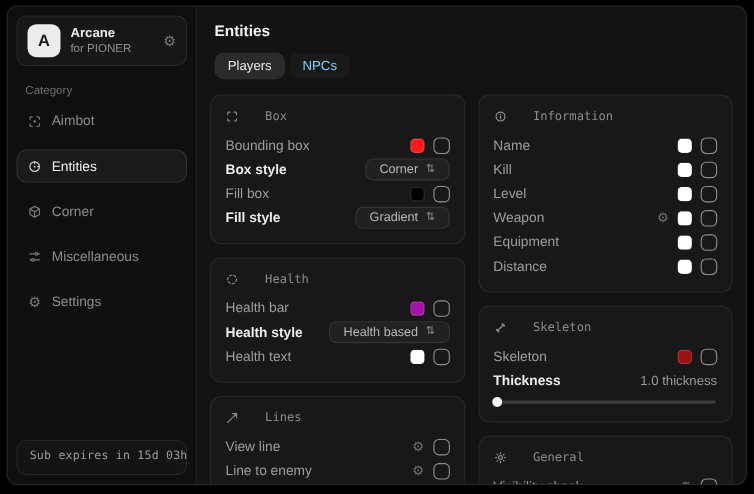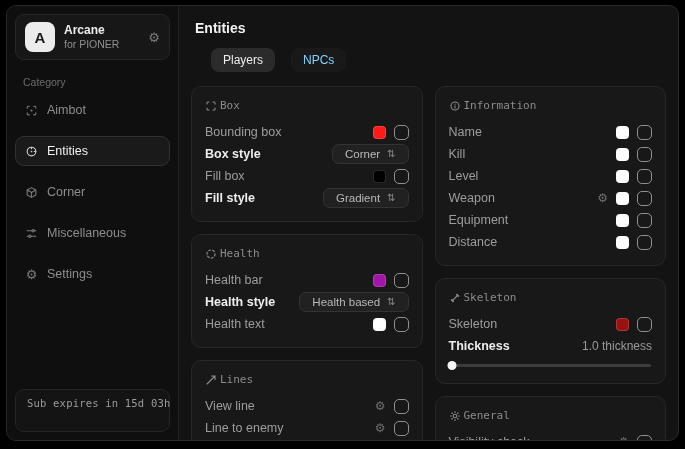--- a/index.html
+++ b/index.html
@@ -42,40 +42,40 @@
   }
   .nav-item.active { background:#1a1a1a; border-color:#313131; color:#f0f0f0; }
   .nav-icon { width:13px; height:13px; display:flex; align-items:center; justify-content:center; opacity:.85; }
   .nav-icon svg { display:block; }
   .gear-glyph { font-size:13px; line-height:1; }
   .sidefoot {
     margin-top:auto; background:#141414; border:1px solid #262626;
     border-radius:9px; padding:7px 11px 8px;
     font-family:"DejaVu Sans Mono", monospace;
   }
-  .sf1 { font-size:10.5px; color:#9b9b9b; letter-spacing:.2px; margin-bottom:14px; white-space:nowrap; }
+  .sf1 { font-size:10.5px; color:#9b9b9b; letter-spacing:.2px; margin-bottom:3px; white-space:nowrap; }
   .sf2 { font-size:10px; color:#878787; font-weight:bold; white-space:nowrap; }
   
   .main { flex:1; padding:12px; box-sizing:border-box; display:flex; flex-direction:column; overflow:hidden; }
   .main-title { font-size:14px; font-weight:bold; color:#f2f2f2; margin:2px 4px 12px; }
-  .tabs { display:flex; gap:16px; margin:0 20px 14px; }
+  .tabs { display:flex; gap:4px; margin:0 4px 14px; }
   .tab {
     font-size:12px; padding:5px 12px; border-radius:8px;
     color:#7dd3fc; background:#191919; border:none; cursor:pointer;
     font-family:"Liberation Sans", sans-serif;
   }
   .tab.active { background:#2b2b2b; color:#ececec; }
   .grid { display:grid; grid-template-columns:1fr 1fr; gap:12px; align-items:start; }
   .col { display:flex; flex-direction:column; gap:12px; }
   .card {
     background:#181818; border:1px solid #272727; border-radius:10px;
     padding:10px 13px 12px;
   }
   .card-head {
-    display:flex; align-items:center; gap:3px; color:#8b8b8b;
+    display:flex; align-items:center; gap:24px; color:#8b8b8b;
     font-family:"DejaVu Sans Mono", monospace; font-size:11px;
     margin:2px 0 9px;
   }
   .card-head svg { display:block; }
   .row { display:flex; align-items:center; justify-content:space-between; height:22px; }
   .rlabel { font-size:12.5px; color:#9d9d9d; }
   .rlabel.strong { color:#ededed; font-weight:bold; }
   .controls { display:flex; align-items:center; gap:8px; }
   .swatch {
     width:13px; height:13px; border-radius:4px;

